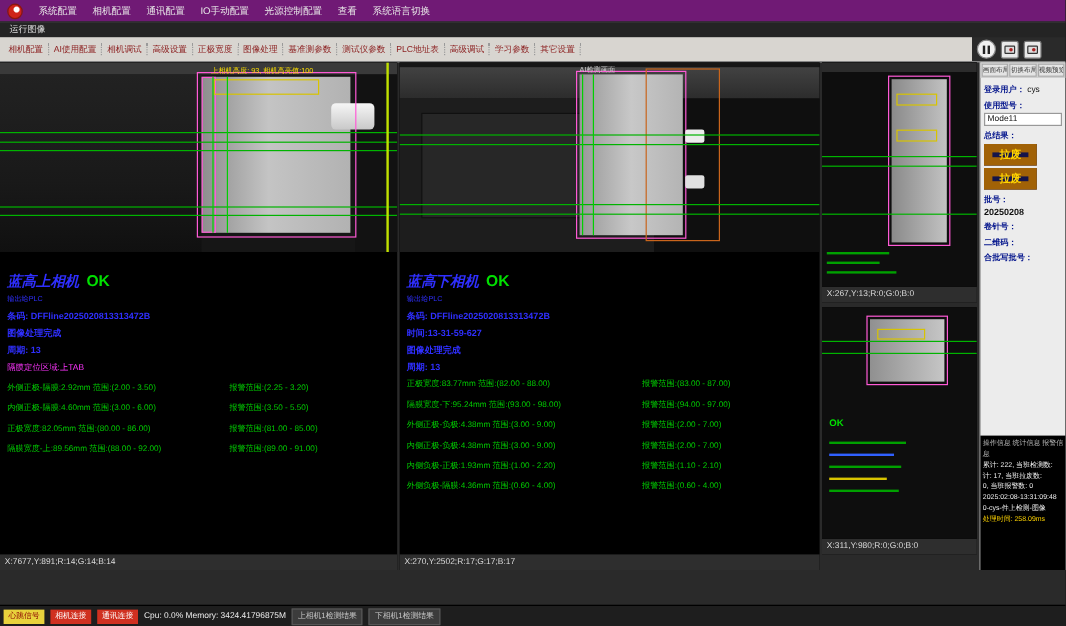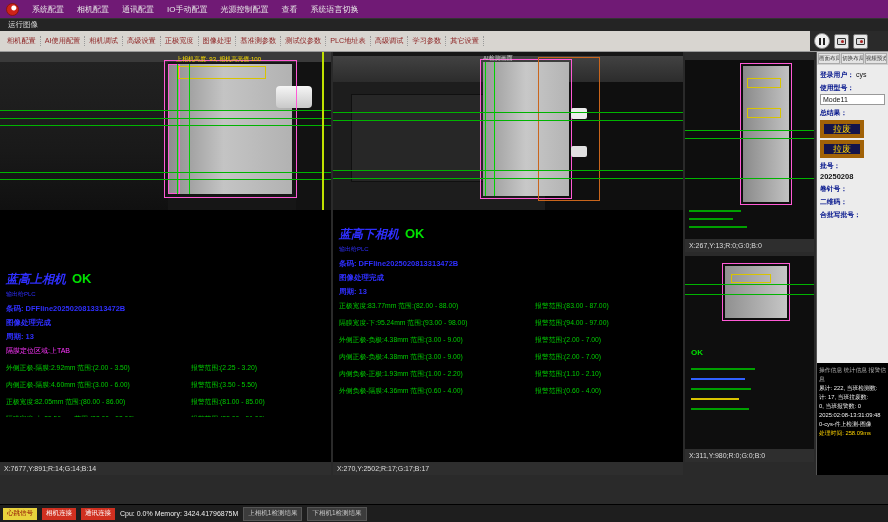--- a/index.html
+++ b/index.html
@@ -28,21 +28,21 @@
   .tabrow-right{width:78px;background:#2a2a2a;display:flex;align-items:center;gap:4px;padding:0 4px;}
   .pause-btn{width:16px;height:16px;border-radius:50%;background:#f0f0f0;border:1px solid #888;display:flex;align-items:center;justify-content:center;gap:2px;}
   .pause-btn i{display:block;width:2px;height:7px;background:#222;}
   .icon-btn{width:15px;height:15px;background:#e9e9e9;border:1px solid #777;border-radius:2px;display:flex;align-items:center;justify-content:center;}
   .cam-glyph{width:9px;height:7px;border:1px solid #333;border-radius:1px;position:relative;background:#ddd;}
   .cam-glyph:after{content:"";position:absolute;width:3px;height:3px;border-radius:50%;background:#a22;left:3px;top:1px;}
 
   
   .main{flex:1;display:flex;align-items:flex-start;background:#2a2a2a;border-top:1px solid #9a9a9a;}
   .campanel{height:423px;background:#000;display:flex;flex-direction:column;margin-right:2px;}
-  .campanel.leftp{width:331px;gap:45px;}
+  .campanel.leftp{width:331px;}
   .campanel.rightp{width:350px;}
   .imgarea{position:relative;flex:0 0 158px;height:158px;background:#161616;overflow:hidden;}
   .imgarea .ov{position:absolute;}
   .hline{left:0;width:100%;height:1px;background:#00b400;}
   .vline{width:1px;background:#00d000;}
   .dash{height:2px;background:#00a000;}
   .textblock{flex:1;padding:16px 6px 0 6px;overflow:hidden;}
   .result-line{display:flex;align-items:baseline;gap:6px;margin-bottom:2px;}
   .result-title{color:#2f2fff;font-size:12px;font-weight:bold;font-style:italic;}
   .result-ok{color:#00e000;font-size:13px;font-weight:bold;}
@@ -65,21 +65,21 @@
 
   
   .sidebar{width:72px;height:423px;background:#ececec;display:flex;flex-direction:column;border-left:1px solid #555;}
   .sb-btnrow{display:flex;gap:1px;padding:1px;background:#d0d0d0;}
   .sb-btn{flex:1;font-size:5.5px;background:#e4e4e4;border:1px solid #aaa;text-align:center;padding:1px 0;color:#333;white-space:nowrap;overflow:hidden;}
   .sb-body{flex:1;padding:3px 3px 0 3px;display:flex;flex-direction:column;}
   .sb-label{color:#00128b;font-weight:bold;font-size:6.8px;margin-top:3px;white-space:nowrap;}
   .sb-inline{display:flex;gap:2px;align-items:baseline;margin-top:2px;}
   .sb-value{color:#111;font-size:7px;}
   .model-box{background:#fff;border:1px solid #999;font-size:7px;color:#111;padding:1px 2px;margin-top:1px;}
-  .result-box{width:44px;height:18px;background:#14144a;border:4px solid #a16207;color:#ffd400;font-size:9px;font-weight:normal;display:flex;align-items:center;justify-content:center;margin-top:2px;}
+  .result-box{width:44px;height:18px;background:#14144a;border:7px solid #a16207;color:#ffd400;font-size:9px;font-weight:bold;display:flex;align-items:center;justify-content:center;margin-top:2px;}
   .batch-value{color:#111;font-weight:bold;font-size:7.5px;margin-top:1px;}
   .sb-spacer{flex:1;}
   .sb-stats{flex:0 0 112px;background:#000;color:#eee;font-size:5.8px;line-height:1.55;padding:3px 2px;overflow:hidden;}
   .sb-stats .hdr{color:#bbb;}
   .sb-stats .yellow{color:#ffd400;}
 
   
   .statusbar{flex:0 0 18px;height:18px;background:#1e1e1e;display:flex;align-items:center;gap:5px;padding:0 3px;border-top:1px solid #000;}
   .chip{font-size:6.5px;padding:1.5px 4px;white-space:nowrap;}
   .chip.yellow{background:#e8d23c;color:#8a0000;}
@@ -208,20 +208,21 @@
         <div class="ov vline" style="left:161px;top:10px;height:134px;"></div>
         <div class="ov" style="left:150px;top:2px;color:#cfcfcf;font-size:6px;white-space:nowrap;">AI检测画面</div>
       </div>
       <div class="textblock">
         <div class="result-line">
           <span class="result-title">蓝高下相机</span>
           <span class="result-ok">OK</span>
         </div>
         <div class="plc-note">输出给PLC</div>
         <div class="info">条码: DFFline2025020813313472B</div>
+        <div class="info">时间:13-31-59-627</div>
         <div class="info">图像处理完成</div>
         <div class="info">周期: 13</div>
         <div class="meas">
           <span class="mtext">正极宽度:83.77mm 范围:(82.00 - 88.00)</span>
           <span class="malarm">报警范围:(83.00 - 87.00)</span>
         </div>
         <div class="meas">
           <span class="mtext">隔膜宽度-下:95.24mm 范围:(93.00 - 98.00)</span>
           <span class="malarm">报警范围:(94.00 - 97.00)</span>
         </div>

